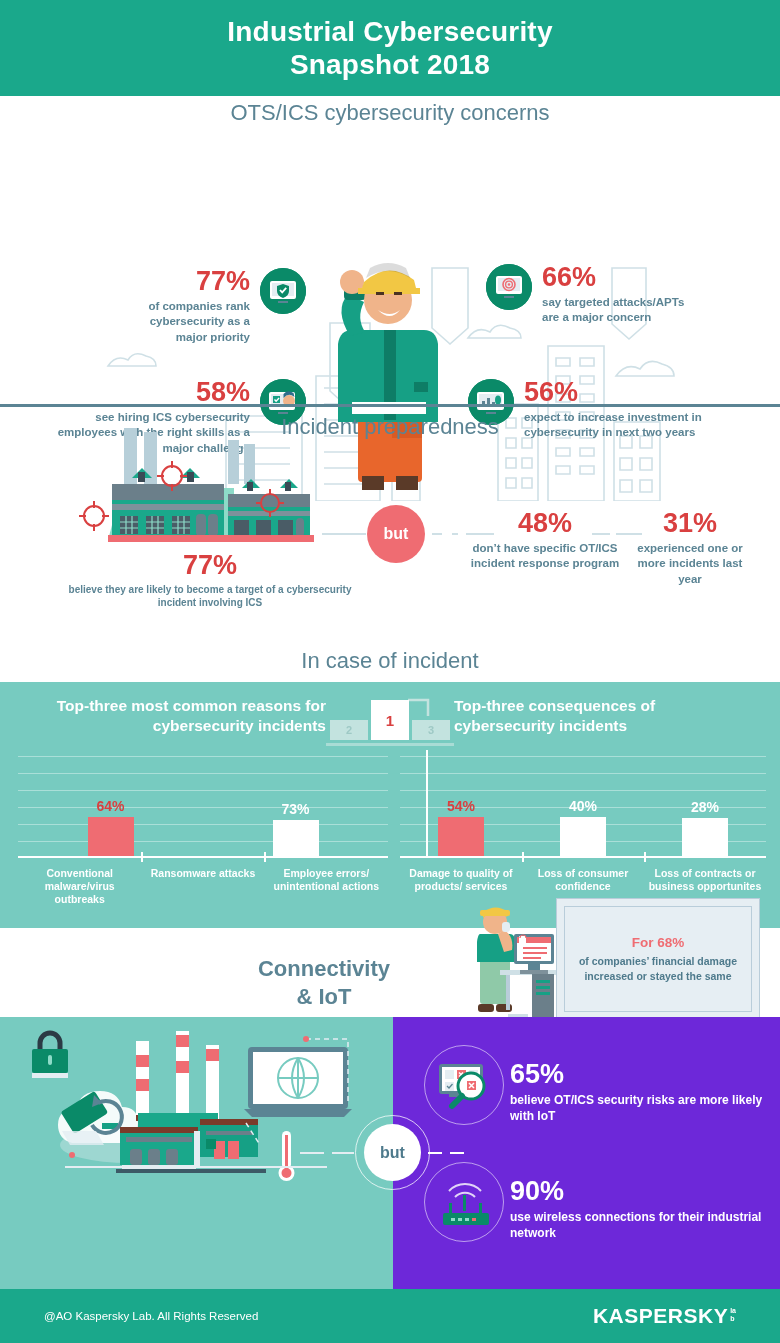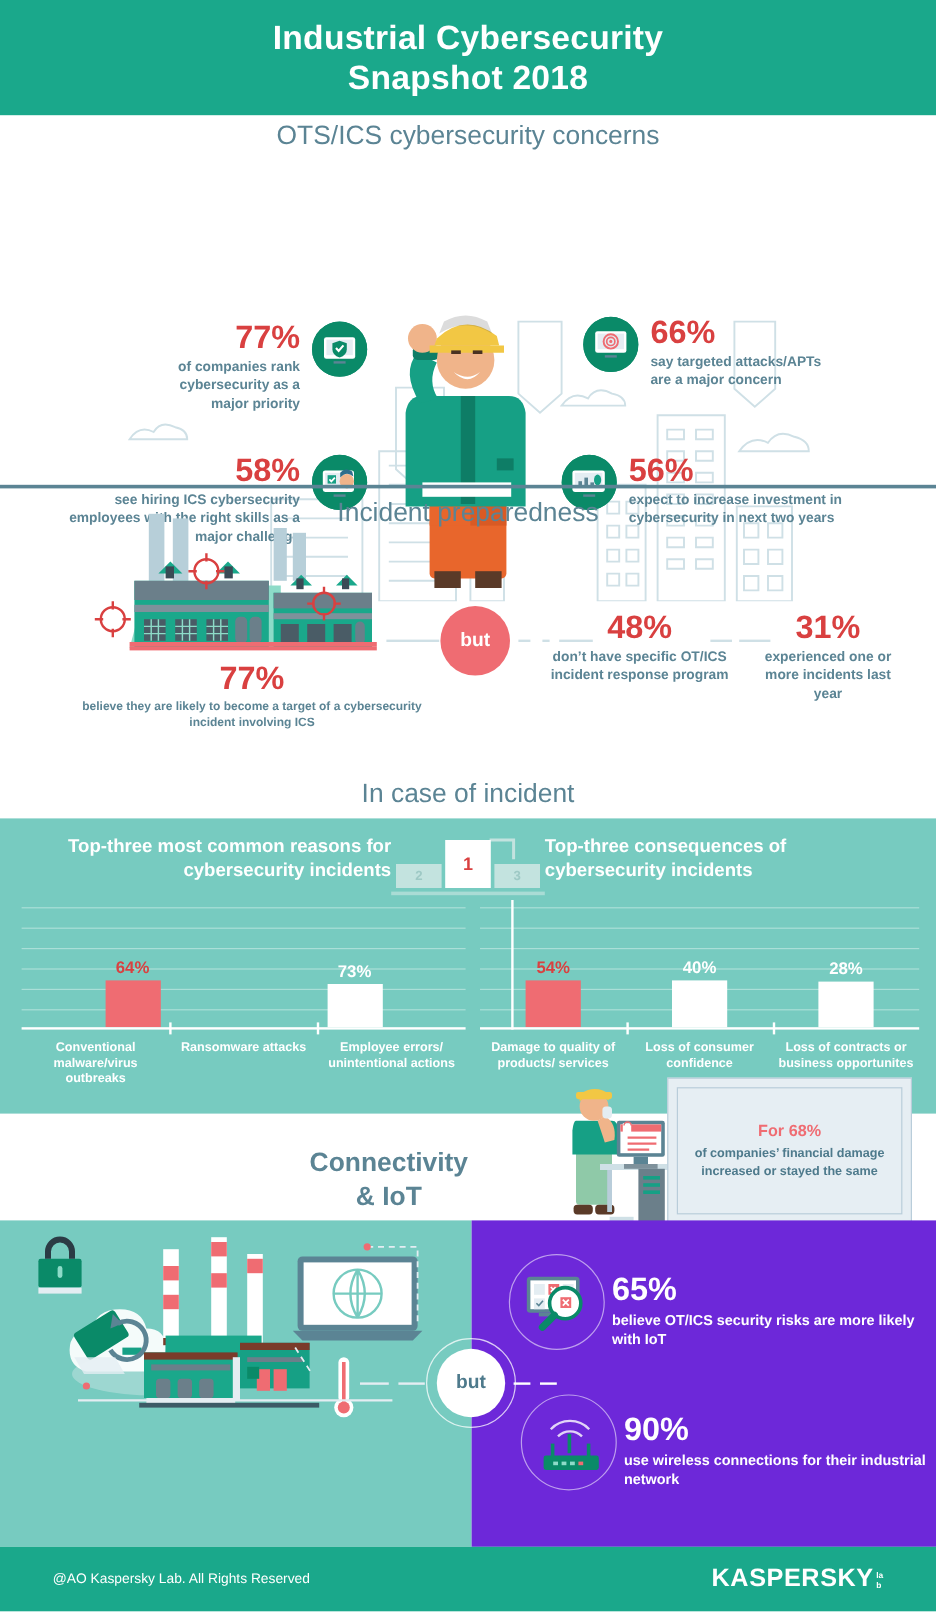--- a/index.html
+++ b/index.html
@@ -68,21 +68,21 @@
   .plant-stat .pct-desc { font-size: 10px; }
 
   .but-pill {
     position: absolute; left: 367px; top: 505px;
     width: 58px; height: 58px; border-radius: 50%;
     background: #ef6c72; color: #fff;
     display: flex; align-items: center; justify-content: center;
     font-size: 16px; font-weight: bold;
   }
   .prep-right { position: absolute; top: 510px; text-align: center; }
-  .p48 { left: 458px; width: 150px; }
+  .p48 { left: 470px; width: 150px; }
   .p31 { left: 630px; width: 120px; }
 
   .dash { position: absolute; height: 2px; background: #cfe0e6; }
 
   
   .incident-title { position: absolute; left: 0; top: 648px; width: 780px; }
   .teal-band {
     position: absolute; left: 0; top: 682px; width: 780px; height: 246px;
     background: #77cbc0;
   }
@@ -156,21 +156,21 @@
   .i65 { left: 424px; top: 1045px; }
   .i90 { left: 424px; top: 1162px; }
 
   
   .footer {
     position: absolute; left: 0; top: 1289px; width: 780px; height: 54px;
     background: #1aa88b; display: flex; align-items: center;
     justify-content: space-between; padding: 0 44px;
   }
   .footer .copy { color: #fff; font-size: 11.5px; }
-  .kl { display: flex; align-items: flex-end; color: #fff; }
+  .kl { display: flex; align-items: center; color: #fff; }
   .kl .word { font-size: 21px; font-weight: bold; letter-spacing: .5px; }
   .kl .lab { font-size: 7px; font-weight: bold; line-height: 1.05; margin-left: 2px; margin-bottom: 3px; text-align: left; }
 </style>
 </head>
 <body>
 
 <div class="page">
 
   <div class="header">
     <h1>
@@ -588,21 +588,21 @@
           <path d="M44 37 l5 5 M49 37 l-5 5" stroke="#fff" stroke-width="1.5"></path>
           <path d="M37 50 l-10 10" stroke="#0a8a68" stroke-width="6" stroke-linecap="round"></path>
         </svg>
       </div>
       <div class="itxt">
         <div class="ipct">65%</div>
         <div class="idesc">believe OT/ICS security risks are more likely with IoT</div>
       </div>
     </div>
 
-    <div class="iot-item i90" style="position:absolute;left:41px;top:145px;">
+    <div class="iot-item i90" style="position:absolute;left:31px;top:145px;">
       <div class="ring">
         <svg viewBox="0 0 80 80" width="80" height="80">
           <g fill="none" stroke="#fff" stroke-width="2" opacity="0.8">
             <path d="M24 28 a22 22 0 0 1 32 0"></path>
             <path d="M30 34 a14 14 0 0 1 20 0"></path>
           </g>
           <rect x="38" y="32" width="3" height="16" fill="#0a8a68"></rect>
           <rect x="24" y="40" width="3" height="14" fill="#0a8a68"></rect>
           <rect x="54" y="40" width="3" height="14" fill="#0a8a68"></rect>
           <rect x="18" y="50" width="46" height="12" rx="2" fill="#0a8a68"></rect>

